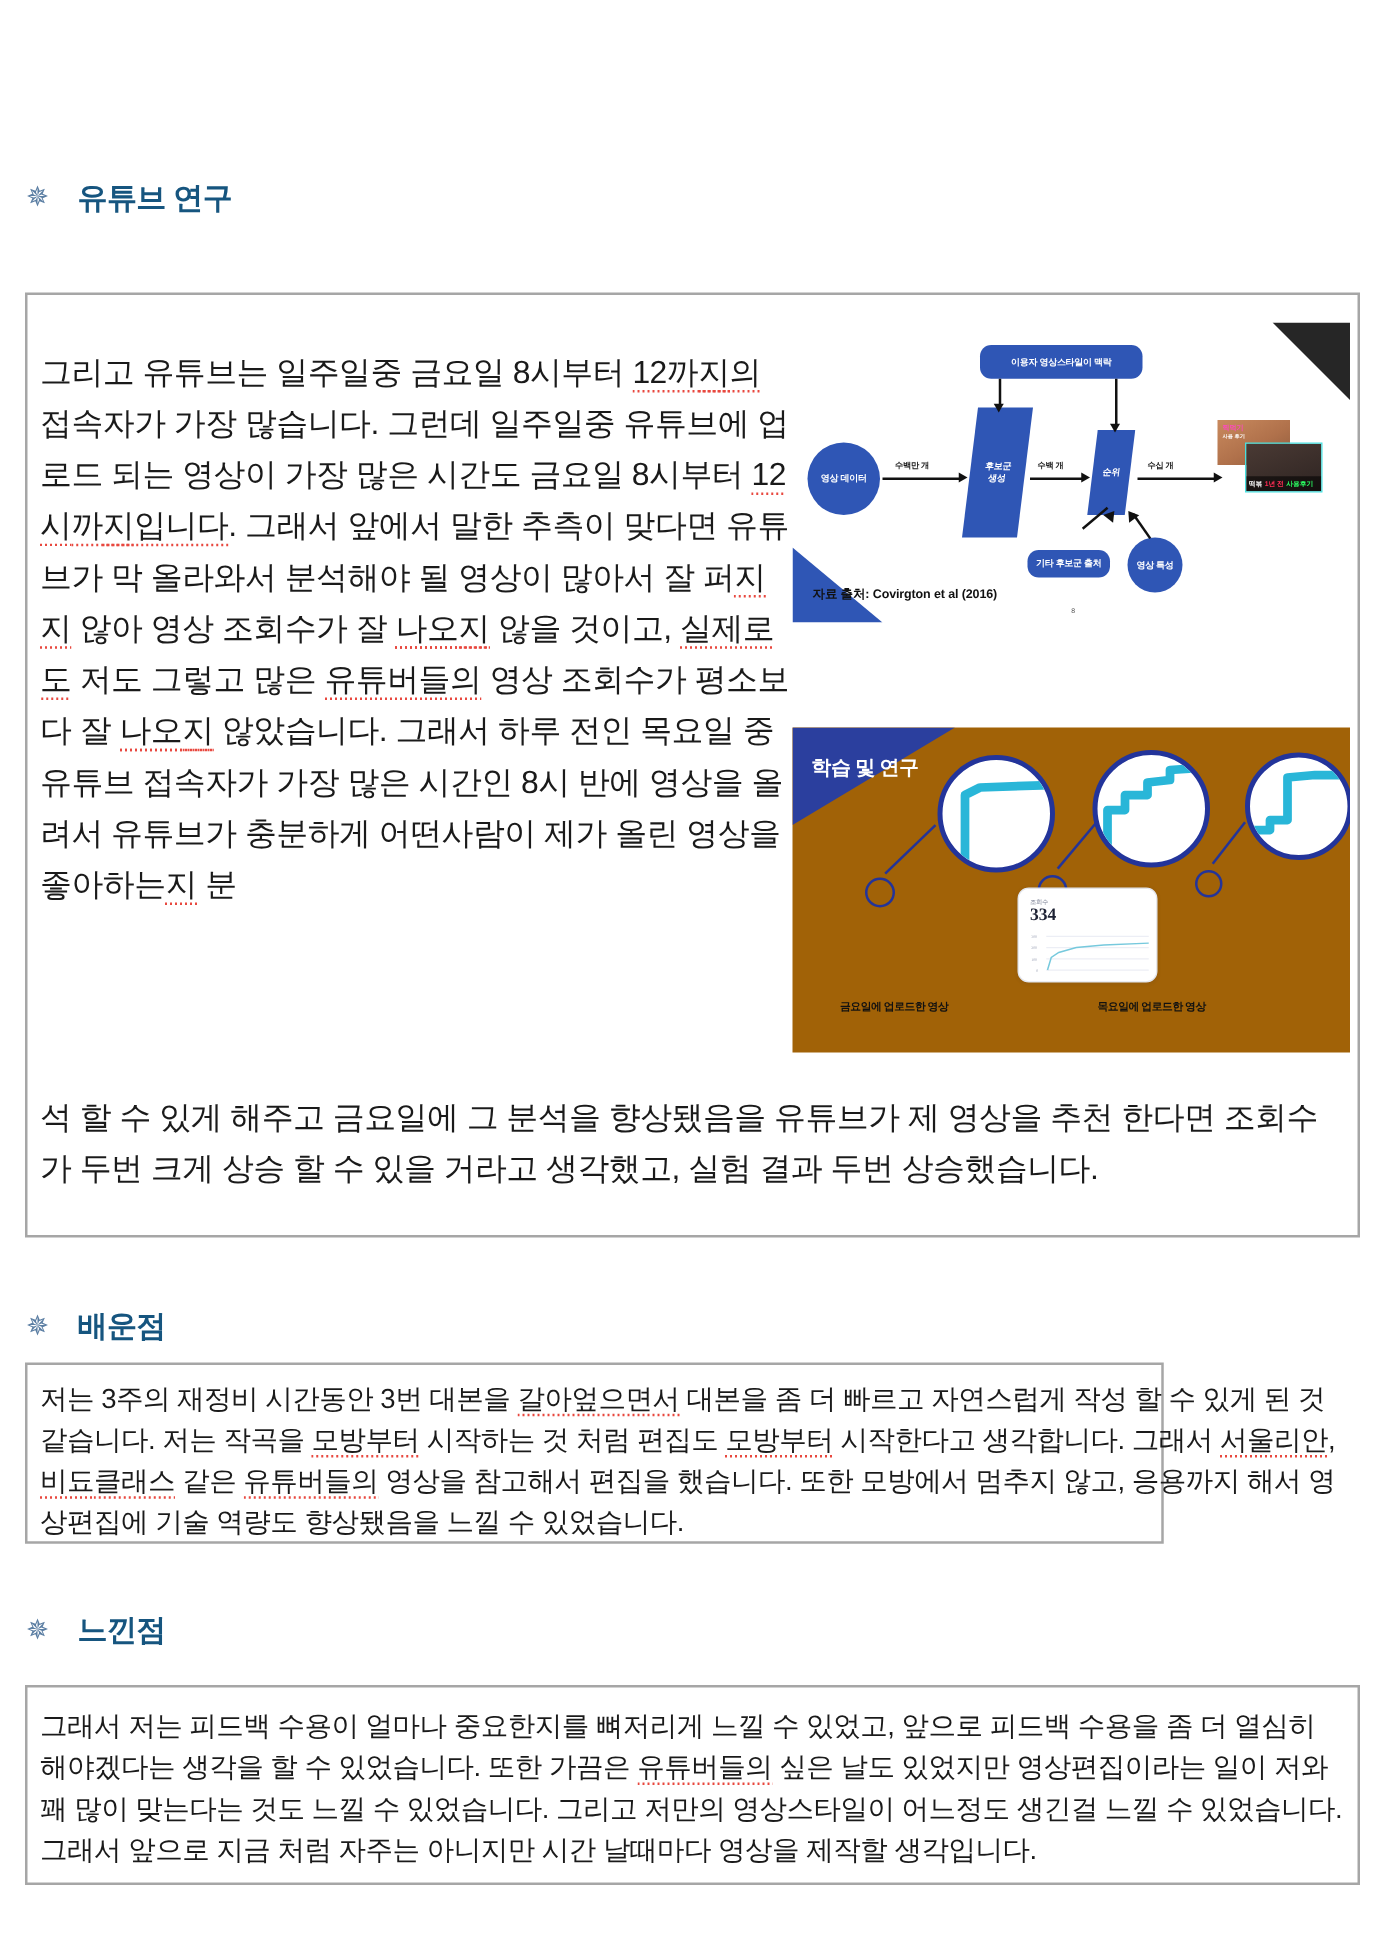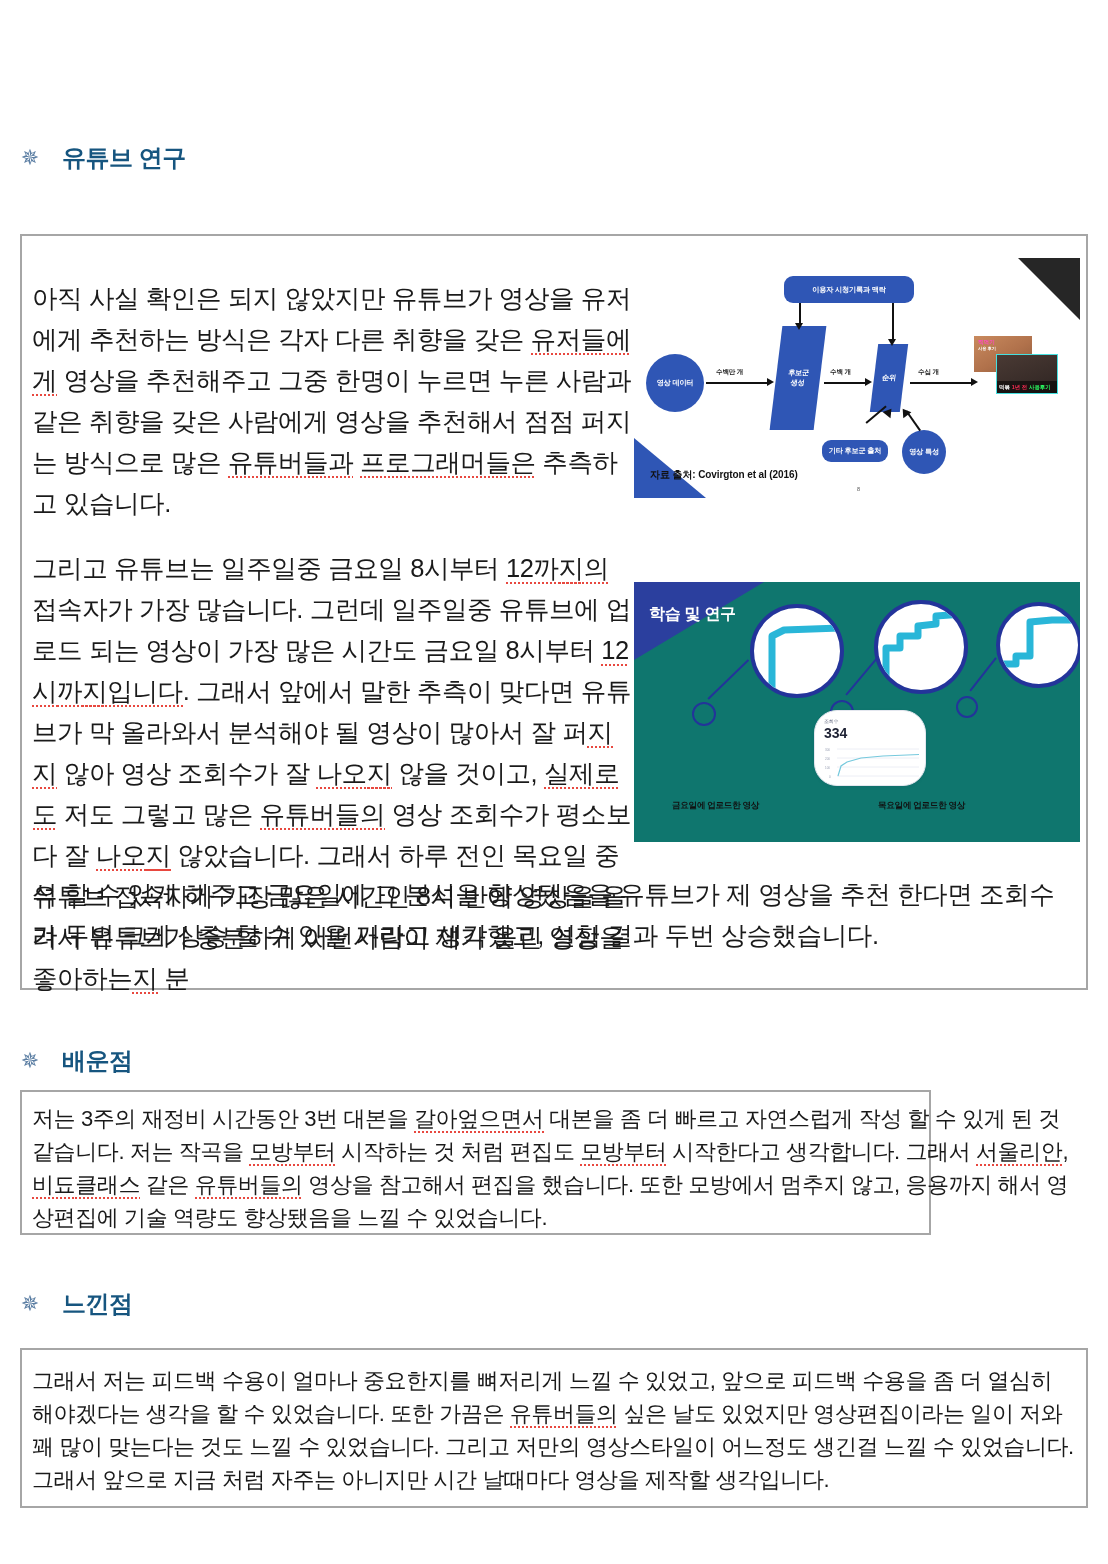--- a/index.html
+++ b/index.html
@@ -165,22 +165,23 @@
     display: flex; align-items: center; gap: 2px; padding-left: 2px;
   }
   .thumb-b .band span { font-size: 5.4px; font-weight: bold; white-space: nowrap; }
   .w { color: #ffffff; } .r { color: #ff2d55; } .g { color: #2bff62; }
 
   
   #slide-charts {
     position: absolute;
     left: 612px; top: 346px;
     width: 446px; height: 260px;
-    background: #0f766e;
-    overflow: hidden;
+    background: #a16207;
+    overflow: hidden;
+    font-family: Liberation Serif, serif;
   }
   #slide-charts .banner {
     position: absolute; left: 0; top: 0;
     width: 0; height: 0;
     border-top: 78px solid #2b3f9e;
     border-right: 130px solid transparent;
   }
   #slide-charts .banner-text {
     position: absolute; left: 15px; top: 22px;
     color: #ffffff; font-size: 16px; font-weight: bold;
@@ -237,31 +238,30 @@
 <body>
 
 <div class="section-head" id="head-research">
   <span class="bullet-icon">✵</span>
   <span class="section-title">유튜브 연구</span>
 </div>
 
 <div class="content-box" id="box-research">
 
   <div id="research-col-text">
-    <p class="para"> 아직 사실 확인은 되지 않았지만 유튜브가 영상을 유저에게 추천하는 방식은 각자 다른 취향을 갖은 <span class="sp">유저들에게</span> 영상을 추천해주고 그중 한명이 누르면 누른 사람과 같은 취향을 갖은 사람에게 영상을 추천해서 점점 퍼지는 방식으로 많은 <span class="sp">유튜버들과</span> <span class="sp">프로그래머들은</span> 추측하고 있습니다.</p>
     <p class="para"> 그리고 유튜브는 일주일중 금요일 8시부터 <span class="sp">12까<span class="sp">지</span>의</span> 접속자가 가장 많습니다. 그런데 일주일중 유튜브에 업로드 되는 영상이 가장 많은 시간도 금요일 8시부터 <span class="sp">12시</span><span class="sp">까<span class="sp">지</span>입니다</span>. 그래서 앞에서 말한 추측이 맞다면 유튜브가 막 올라와서 분석해야 될 영상이 많아서 잘 퍼<span class="sp">지</span><span class="sp">지</span> 않아 영상 조회수가 잘 <span class="sp"><span class="sp">나오</span><span class="sp">지</span></span> 않을 것이고, <span class="sp">실제로도</span> 저도 그렇고 많은 <span class="sp">유튜버들의</span> 영상 조회수가 평소보다 잘 <span class="sp"><span class="sp">나오</span><span class="sp">지</span></span> 않았습니다. 그래서 하루 전인 목요일 중 유튜브 접속자가 가장 많은 시간인 8시 반에 영상을 올려서 유튜브가 충분하게 어떤사람이 제가 올린 영상을 좋아하는<span class="sp">지</span> 분</p>
   </div>
 
   <div id="research-tail" class="para">석 할 수 있게 해주고 금요일에 그 분석을 향상됐음을 유튜브가 제 영상을 추천 한다면 조회수가 두번 크게 상승 할 수 있을 거라고 생각했고, 실험 결과 두번 상승했습니다.</div>
 
   <div id="slide-flow">
     <div class="corner-dark"></div>
     <div class="corner-blue"></div>
 
-    <div class="dg-node dg-round" style="left:150px; top:18px; width:130px; height:27px;">이용자 시청기록과 맥락</div>
+    <div class="dg-node dg-round" style="left:150px; top:18px; width:130px; height:27px;">이용자 영상스타일이 맥락</div>
 
     <div class="dg-node dg-circle" style="left:12px; top:96px; width:58px; height:58px;">영상 데이터</div>
 
     <div class="dg-node dg-tilt-a" style="left:142px; top:68px; width:44px; height:104px;">후보군<br>생성</div>
 
     <div class="dg-node dg-tilt-b" style="left:240px; top:86px; width:30px; height:68px;">순위</div>
 
     <div class="dg-node dg-round" style="left:188px; top:182px; width:66px; height:22px;">기타 후보군 출처</div>
 
     <div class="dg-node dg-circle" style="left:268px; top:172px; width:44px; height:44px;">영상 특성</div>
@@ -328,21 +328,21 @@
 
     <div class="magnifier" style="left:362px; top:20px; width:86px; height:86px;">
       <svg width="80" height="80" viewBox="0 0 80 80">
         <polyline points="2,58 16,58 16,50 30,50 30,16 52,14 80,14" fill="none" stroke="#29b6d8" stroke-width="7" stroke-linejoin="round"></polyline>
       </svg>
     </div>
     <div class="leader" style="left:336px; top:108px; width:42px; transform:rotate(-52deg);"></div>
     <div class="mini-circle" style="left:322px; top:114px; width:22px; height:22px;"></div>
 
 
-    <div class="stat-card" style="left:180px; top:128px;border-radius:23px;">
+    <div class="stat-card" style="left:180px; top:128px;">
       <span class="cap">조회수</span>
       <span class="val">334</span>
       <svg class="plot" viewBox="0 0 98 36">
         <line x1="14" y1="4" x2="96" y2="4" stroke="#eceef5" stroke-width="1"></line>
         <line x1="14" y1="13" x2="96" y2="13" stroke="#eceef5" stroke-width="1"></line>
         <line x1="14" y1="22" x2="96" y2="22" stroke="#eceef5" stroke-width="1"></line>
         <line x1="14" y1="31" x2="96" y2="31" stroke="#eceef5" stroke-width="1"></line>
         <polyline points="15,31 18,21 24,17 38,13 60,11 96,9.5" fill="none" stroke="#76c9dd" stroke-width="1.2"></polyline>
         <text x="2" y="5.5" font-size="3" fill="#9aa0b4">300</text>
         <text x="2" y="14.5" font-size="3" fill="#9aa0b4">200</text>

